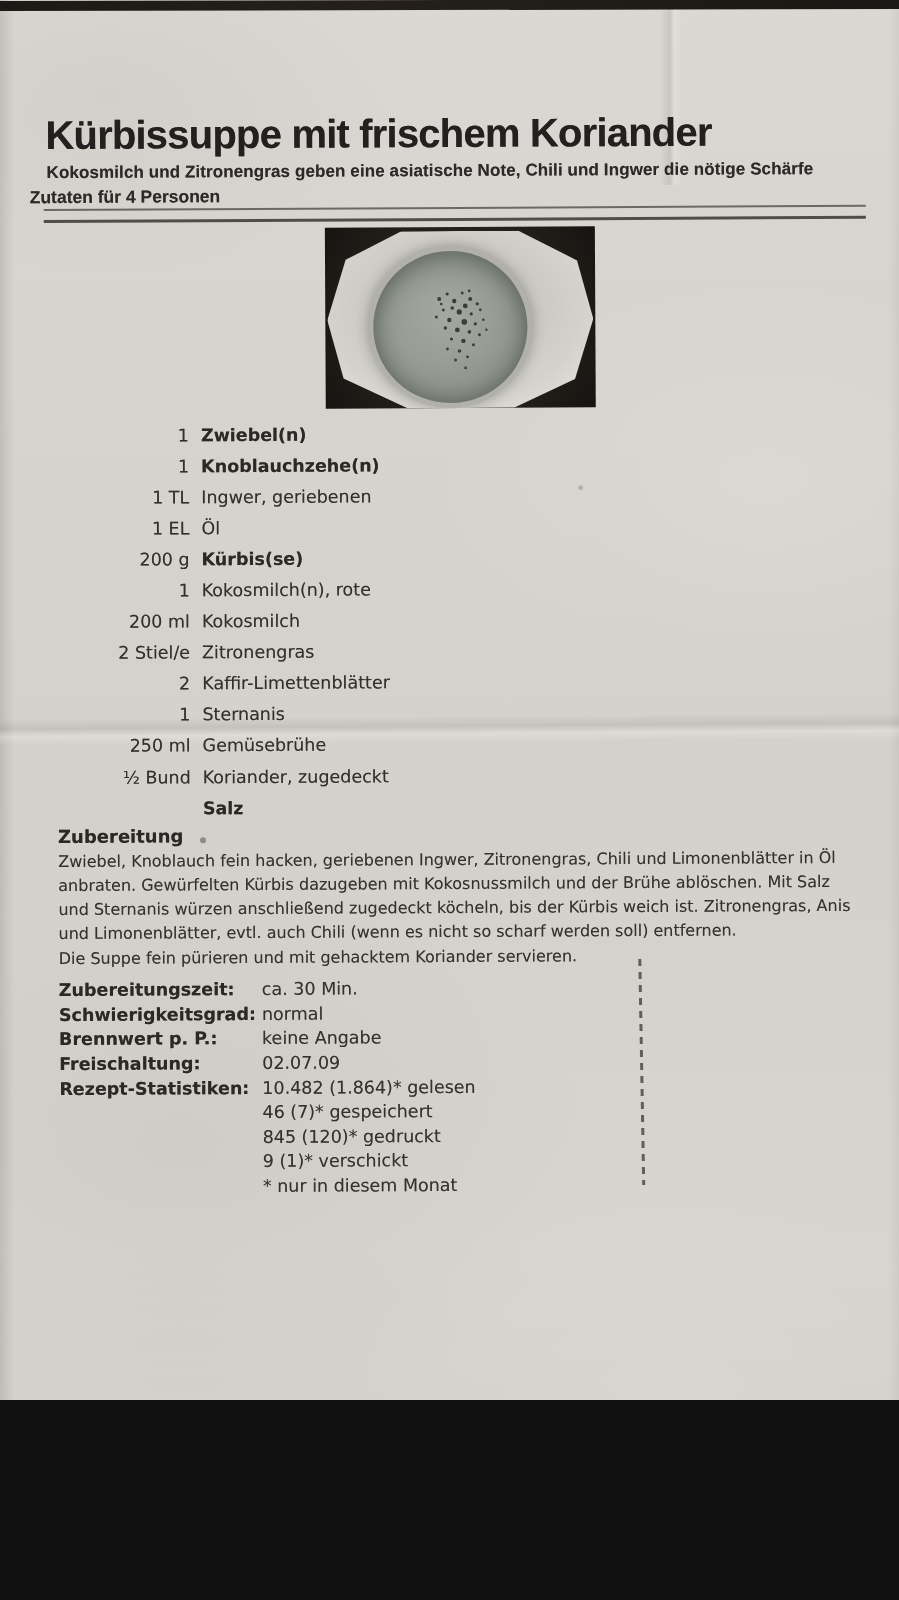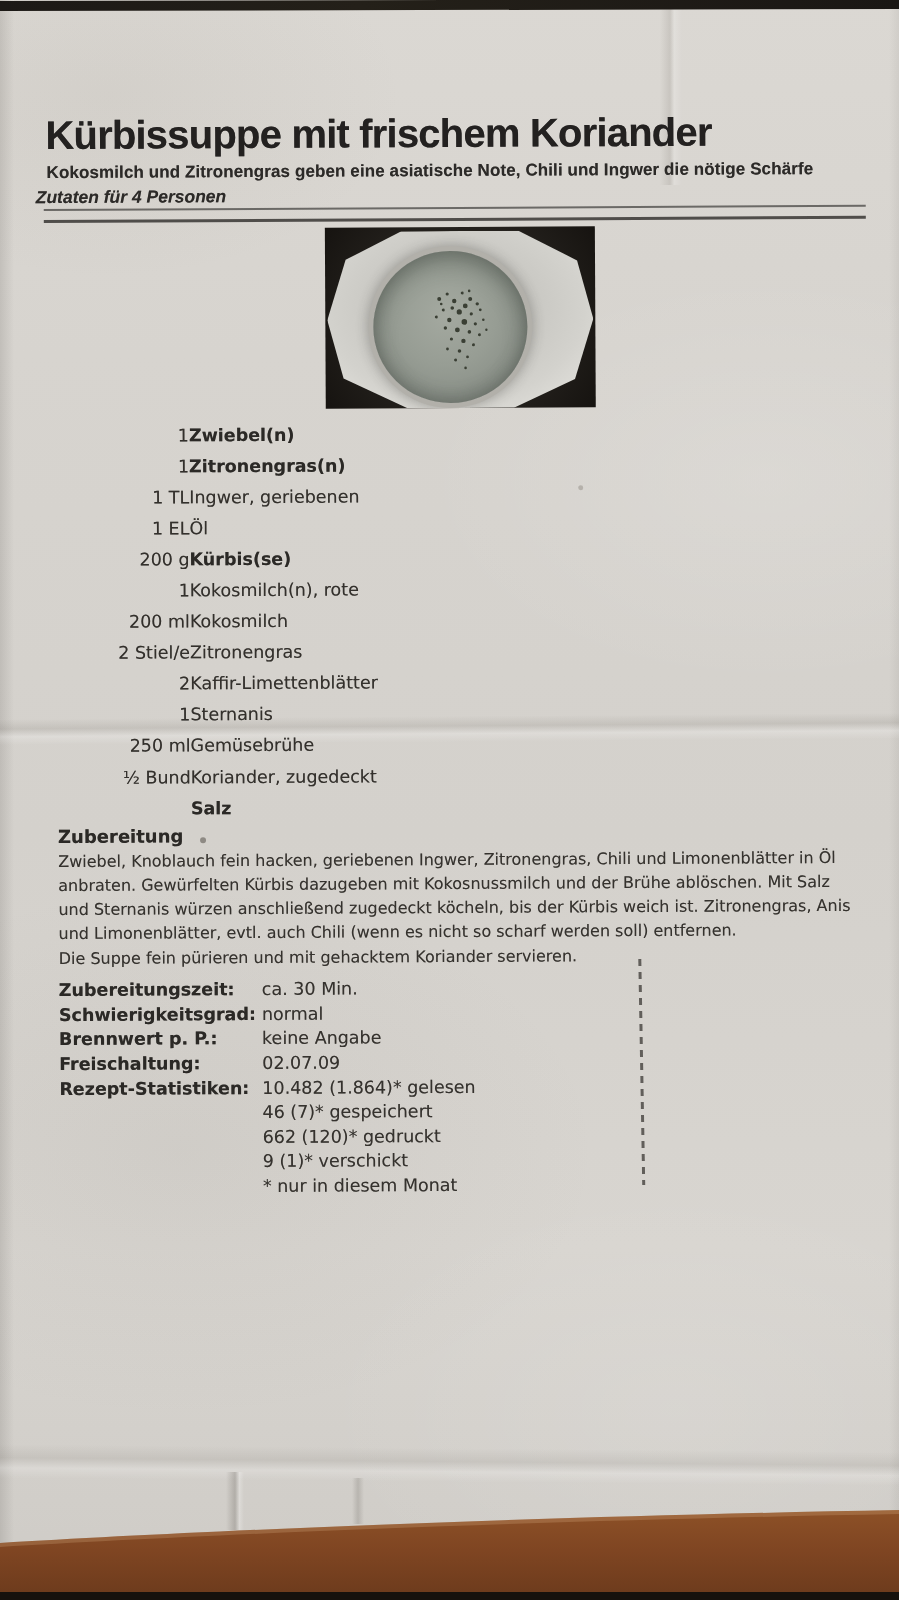--- a/index.html
+++ b/index.html
@@ -1,19 +1,19 @@
 <!DOCTYPE html>
 <html><head>
 <meta charset="utf-8">
 <style>
   * { margin:0; padding:0; box-sizing:border-box; }
   html,body { width:899px; height:1600px; overflow:hidden; background:#111; }
   body { font-family:"DejaVu Sans", sans-serif; color:#2e2b28; }
 
-  .scene { position:relative; width:899px; height:1600px; overflow:hidden; }
+  .scene { position:relative; width:899px; height:1400px; overflow:hidden; }
 
   
   .strip-top { position:absolute; left:0; top:0; width:899px; height:10px;
                background:linear-gradient(90deg,#1c1916,#242019 40%,#1a1714); z-index:5;
                transform:skewY(-0.12deg); }
   .table-bottom { position:absolute; left:0; top:1505px; width:899px; height:95px; z-index:5; }
 
   
   .paper { position:absolute; left:0; top:0; width:899px; height:1600px;
            background:linear-gradient(180deg,#dbd8d3 0%,#d7d4cf 22%,#d4d1cc 52%,#d8d5d0 78%,#d0cdc8 96%);
@@ -42,22 +42,22 @@
 
   .content { position:absolute; inset:0; transform:rotate(-0.3deg); transform-origin:50% 40%; }
 
   
   .title { position:absolute; left:48px; top:113px; font-family:"Liberation Sans", sans-serif;
            font-weight:bold; font-size:40px; line-height:1; letter-spacing:-0.8px; color:#232120;
            white-space:nowrap; text-shadow:0 0 0.5px rgba(35,33,32,0.55); }
   .subtitle { position:absolute; left:49px; top:161px; font-family:"Liberation Sans", sans-serif;
            font-weight:bold; font-size:17px; letter-spacing:0.1px; color:#2c2a28; white-space:nowrap;
            text-shadow:0 0 0.4px rgba(44,42,40,0.5); }
-  .servings { position:absolute; left:38px; top:185px; font-family:"Liberation Sans", sans-serif;
-           font-weight:bold; font-size:17.5px; color:#2c2a28; text-shadow:0 0 0.4px rgba(44,42,40,0.5);font-style:italic; }
+  .servings { position:absolute; left:32px; top:185px; font-family:"Liberation Sans", sans-serif;
+           font-weight:bold; font-size:17.5px; color:#2c2a28; text-shadow:0 0 0.4px rgba(44,42,40,0.5); }
   .rule { position:absolute; left:46px; width:822px; }
   .rule-1 { top:207px; height:2px; background:rgba(70,68,65,0.75); }
   .rule-2 { top:218px; height:2.5px; background:rgba(55,53,50,0.85); }
 
   
   .photo { position:absolute; left:327px; top:227px; width:270px; height:181px;
            background:radial-gradient(circle at 50% 50%, #23201c 60%, #161310 100%); overflow:hidden; }
   .plate { position:absolute; left:2px; top:4px; width:266px; height:177px;
            background:radial-gradient(ellipse at 48% 44%, #c8c7c2 38%, #d3d2cd 66%, #dddcd7 82%, #bebdb8 100%);
            clip-path:polygon(28% 0%, 72% 0%, 94% 17%, 100% 50%, 93% 84%, 70% 100%, 30% 100%, 6% 83%, 0% 50%, 7% 16%); }
@@ -65,21 +65,21 @@
           background:radial-gradient(circle at 47% 42%, #a4a9a0 0%, #979d94 42%, #8a9088 70%, #7d837c 100%);
           box-shadow: inset 0 10px 22px rgba(48,54,48,0.38), inset 0 -6px 16px rgba(66,72,66,0.32),
                       0 0 0 5px #b2b0aa, 0 0 12px 6px rgba(50,50,48,0.30); }
   .herbs { position:absolute; left:0; top:0; width:154px; height:152px; }
 
   
   .ingredients { position:absolute; left:0; top:418px; list-style:none; width:600px; }
   .ingredients li { display:flex; height:31.1px; align-items:center; font-size:17.5px; color:#33302c;
                     text-shadow:0 0 0.4px rgba(51,48,44,0.45); }
   .ingredients .qty { display:inline-block; width:190px; text-align:right; white-space:nowrap; }
-  .ingredients .name { margin-left:0; white-space:nowrap; }
+  .ingredients .name { margin-left:12px; white-space:nowrap; }
   .ingredients .bold { font-weight:bold; color:#2b2926; }
 
   
   .prep { position:absolute; left:57px; top:824px; width:806px; }
   .prep h2 { font-size:18px; font-weight:bold; color:#2b2926; line-height:1.2;
              text-shadow:0 0 0.4px rgba(43,41,38,0.5); }
   .prep p { font-size:16px; line-height:24.3px; color:#35322e; margin-top:2px;
             text-shadow:0 0 0.4px rgba(53,50,46,0.4); }
   .prep .p2 { margin-top:0; }
 
@@ -161,21 +161,21 @@
         </div>
       </figure>
 
       <ul class="ingredients">
         <li>
             <span class="qty">1</span>
             <span class="name bold">Zwiebel(n)</span>
           </li>
         <li>
             <span class="qty">1</span>
-            <span class="name bold">Zitronengras(n)</span>
+            <span class="name bold">Knoblauchzehe(n)</span>
           </li>
         <li>
             <span class="qty">1 TL</span>
             <span class="name">Ingwer, geriebenen</span>
           </li>
         <li>
             <span class="qty">1 EL</span>
             <span class="name">Öl</span>
           </li>
         <li>
@@ -243,21 +243,21 @@
             <span class="dvalue">02.07.09</span>
           </div>
         <div class="drow">
             <span class="dlabel">Rezept-Statistiken:</span>
             <span class="dvalue">10.482 (1.864)* gelesen</span>
           </div>
         <div class="drow extra">
             <span class="dvalue">46 (7)* gespeichert</span>
           </div>
         <div class="drow extra">
-            <span class="dvalue">662 (120)* gedruckt</span>
+            <span class="dvalue">845 (120)* gedruckt</span>
           </div>
         <div class="drow extra">
             <span class="dvalue">9 (1)* verschickt</span>
           </div>
         <div class="drow extra">
             <span class="dvalue">* nur in diesem Monat</span>
           </div>
       </section>
 
       <div class="dashline"></div>

